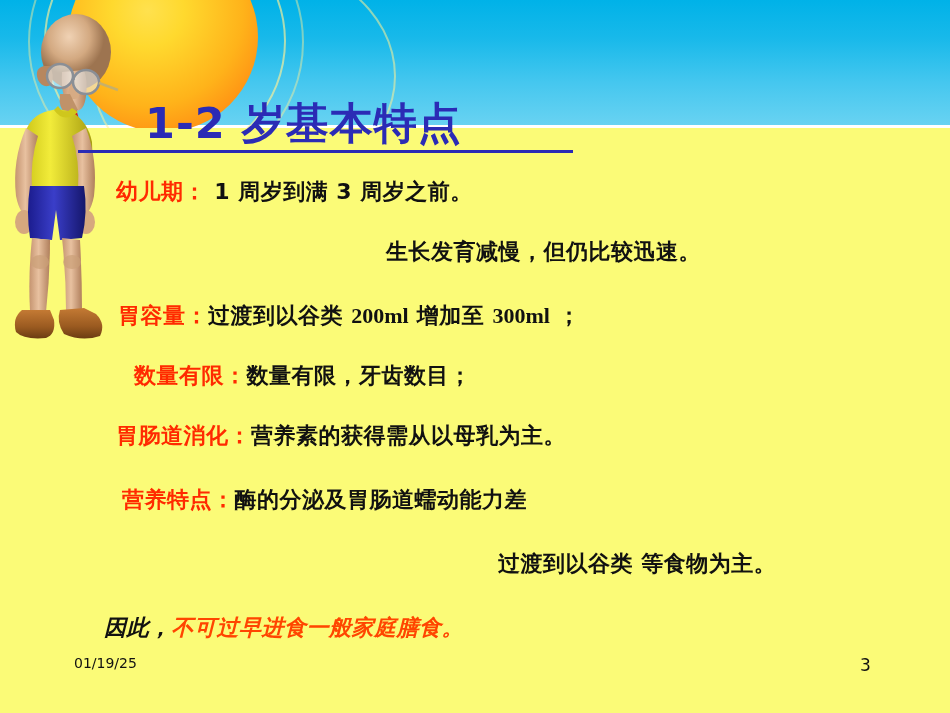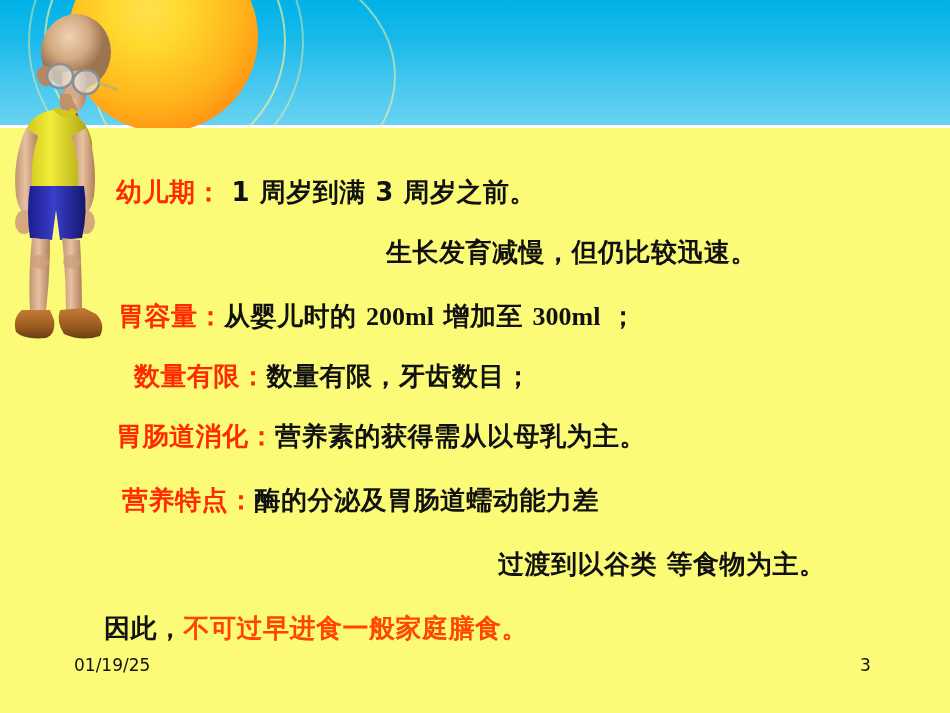--- a/index.html
+++ b/index.html
@@ -93,46 +93,46 @@
     background: #2b2bb5;
   }
   
   .body {
     position: absolute;
     left: 0;
     top: 176px;
     width: 950px;
   }
   .line {
-    font-size: 26px;
+    font-size: 22px;
     font-weight: bold;
     color: #111111;
     line-height: 32px;
     white-space: nowrap;
     letter-spacing: 0.5px;
   }
   .red { color: #ff2a00; }
   .orange { color: #ff4500; }
   .black { color: #111111; }
   .num { font-family: Liberation Serif, serif; font-weight: bold; letter-spacing: 0; }
   .l1 { position: absolute; left: 116px; top: 0px; }
   .l2 { position: absolute; left: 386px; top: 60px; }
   .l3 { position: absolute; left: 118px; top: 124px; }
   .l4 { position: absolute; left: 134px; top: 184px; }
   .l5 { position: absolute; left: 116px; top: 244px; }
   .l6 { position: absolute; left: 122px; top: 308px; }
   .l7 { position: absolute; left: 466px; top: 372px; margin-left: 32px; }
-  .l8 { position: absolute; left: 104px; top: 436px; }
+  .l8 { position: absolute; left: 104px; top: 436px; font-style: italic; }
   
   .footer-date {
     position: absolute;
     left: 74px;
     top: 655px;
     font-family: "DejaVu Sans", "Liberation Sans", sans-serif;
-    font-size: 17px;
+    font-size: 14px;
     color: #111111;
   }
   .footer-page {
     position: absolute;
     left: 860px;
     top: 655px;
     font-family: "DejaVu Sans", "Liberation Sans", sans-serif;
     font-size: 17px;
     color: #111111;
   }
@@ -217,33 +217,37 @@
       <path d="M62 228 Q66 266 66 300 L82 302 Q82 266 80 230 Z" fill="url(#skin)"></path>
 
       <ellipse cx="40" cy="252" rx="9" ry="7" fill="#caa078" opacity="0.7"></ellipse>
       <ellipse cx="72" cy="252" rx="9" ry="7" fill="#caa078" opacity="0.7"></ellipse>
 
       <path d="M22 300 Q12 308 16 322 Q24 330 46 328 Q56 324 54 310 L50 300 Z" fill="url(#shoe)"></path>
       <path d="M60 300 Q56 312 64 324 Q82 332 100 326 Q106 314 96 304 L84 298 Z" fill="url(#shoe)"></path>
     </svg>
   </div>
 
+  <div class="title-wrap">
+    <div class="title">1-2 岁基本特点</div>
+    <div class="title-rule"></div>
+  </div>
 
   <div class="body">
 
     <div class="line l1">
       <span class="red">幼儿期：</span><span class="black"> 1 周岁到满 3 周岁之前。</span>
     </div>
 
     <div class="line l2">
       <span class="black">生长发育减慢，但仍比较迅速。</span>
     </div>
 
     <div class="line l3">
-      <span class="red">胃容量：</span><span class="black">从婴儿时的 </span><span class="black num">200ml</span><span class="black"> 增加至 </span><span class="black num">300ml</span><span class="black"> ；</span>
+      <span class="red">胃容量：</span><span class="black">过渡到以谷类 </span><span class="black num">200ml</span><span class="black"> 增加至 </span><span class="black num">300ml</span><span class="black"> ；</span>
     </div>
 
     <div class="line l4">
       <span class="red">数量有限：</span><span class="black">数量有限，牙齿数目；</span>
     </div>
 
     <div class="line l5">
       <span class="red">胃肠道消化：</span><span class="black">营养素的获得需从以母乳为主。</span>
     </div>
 

